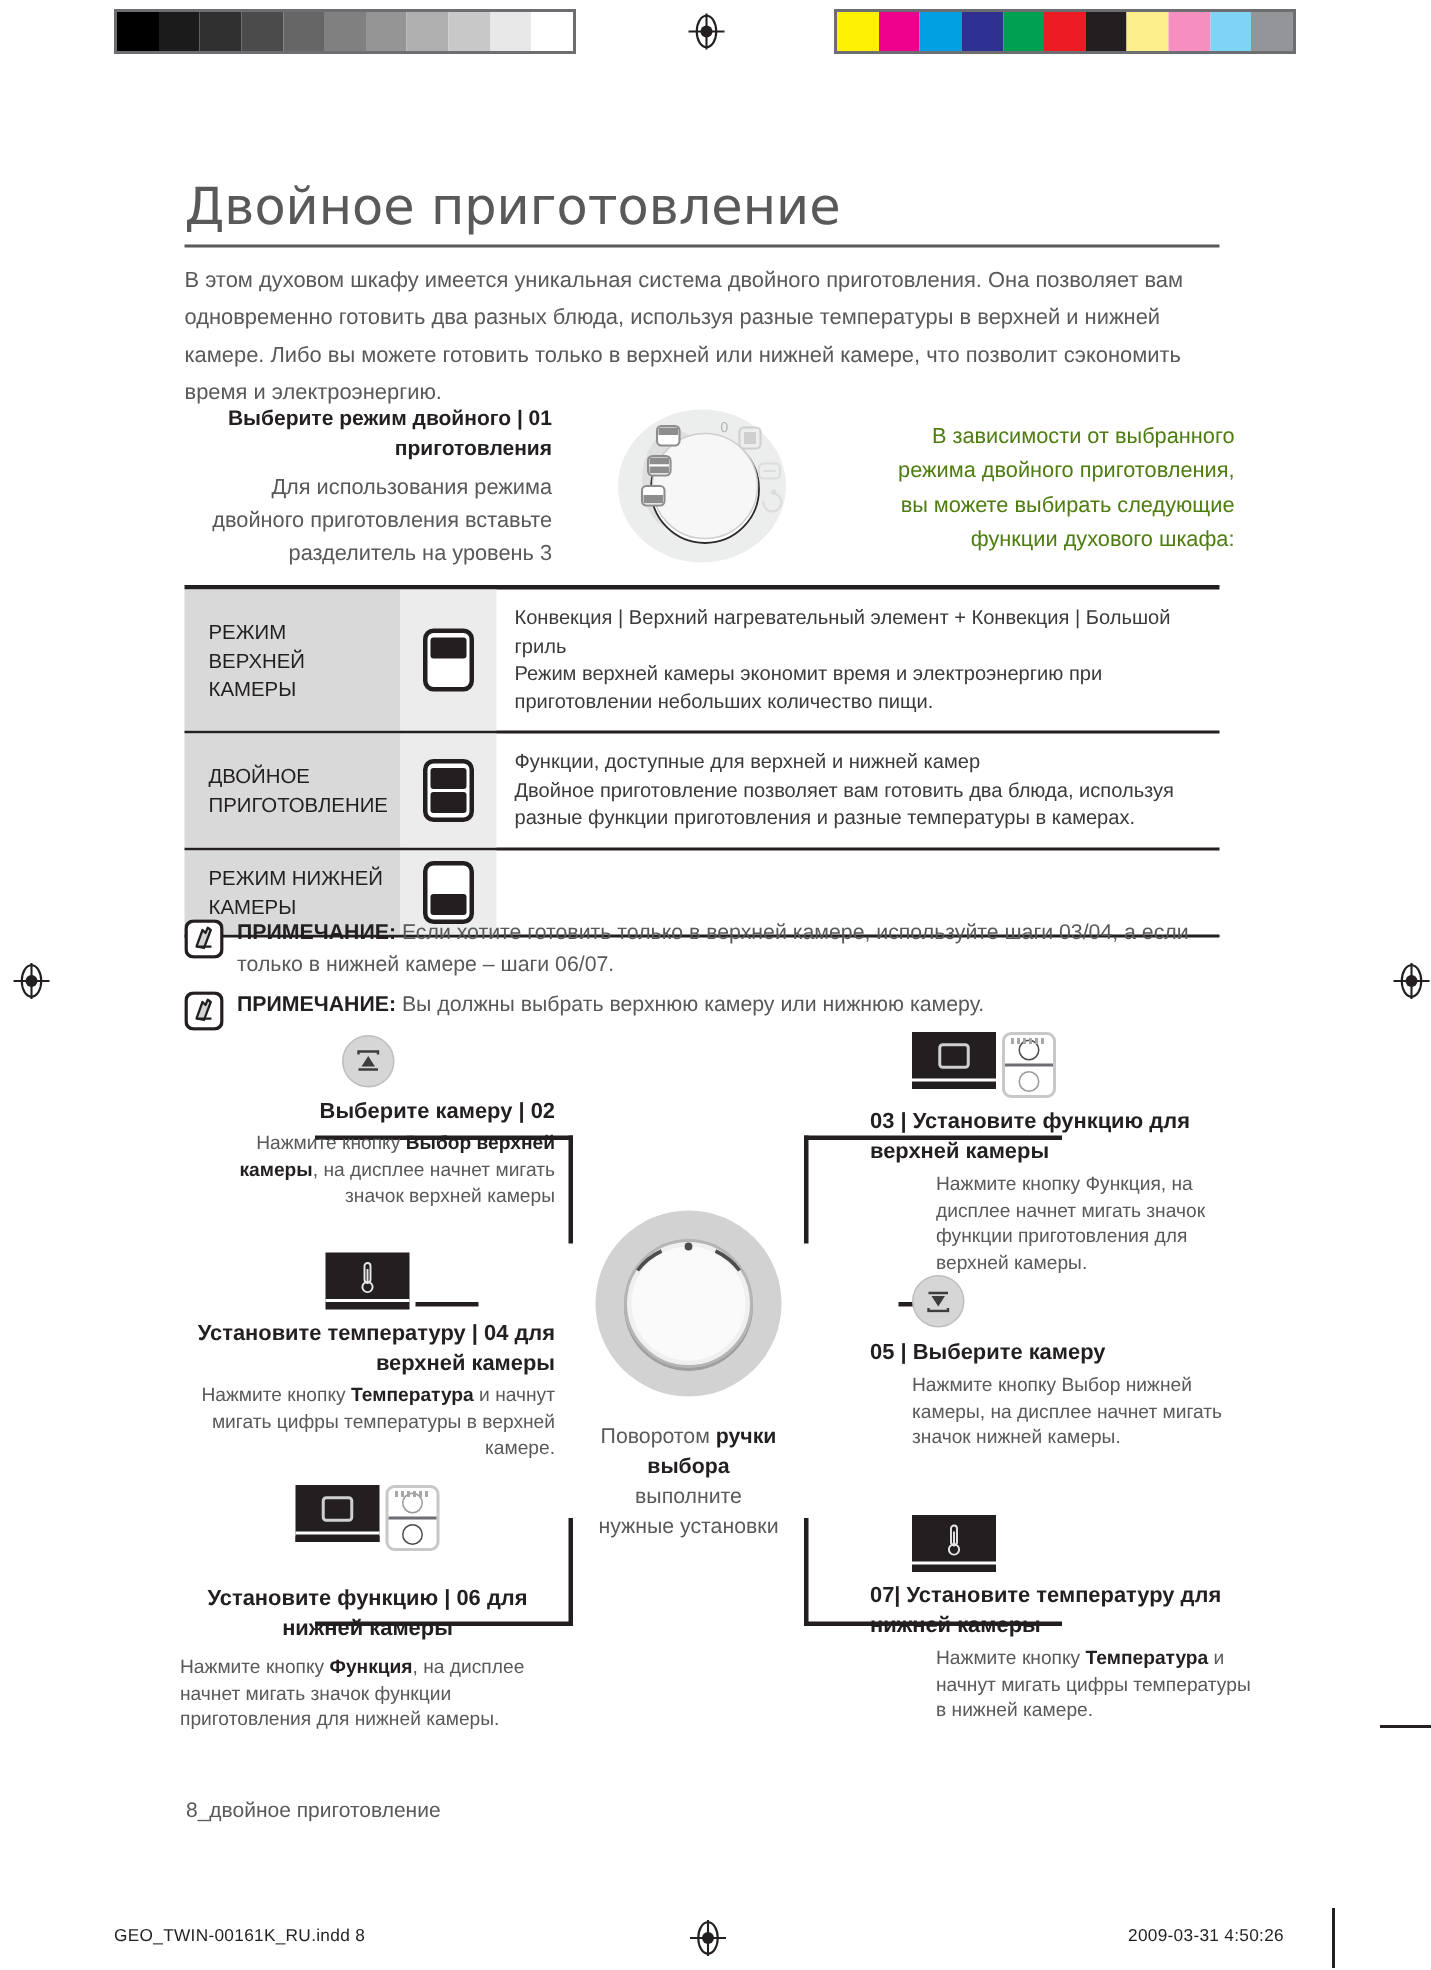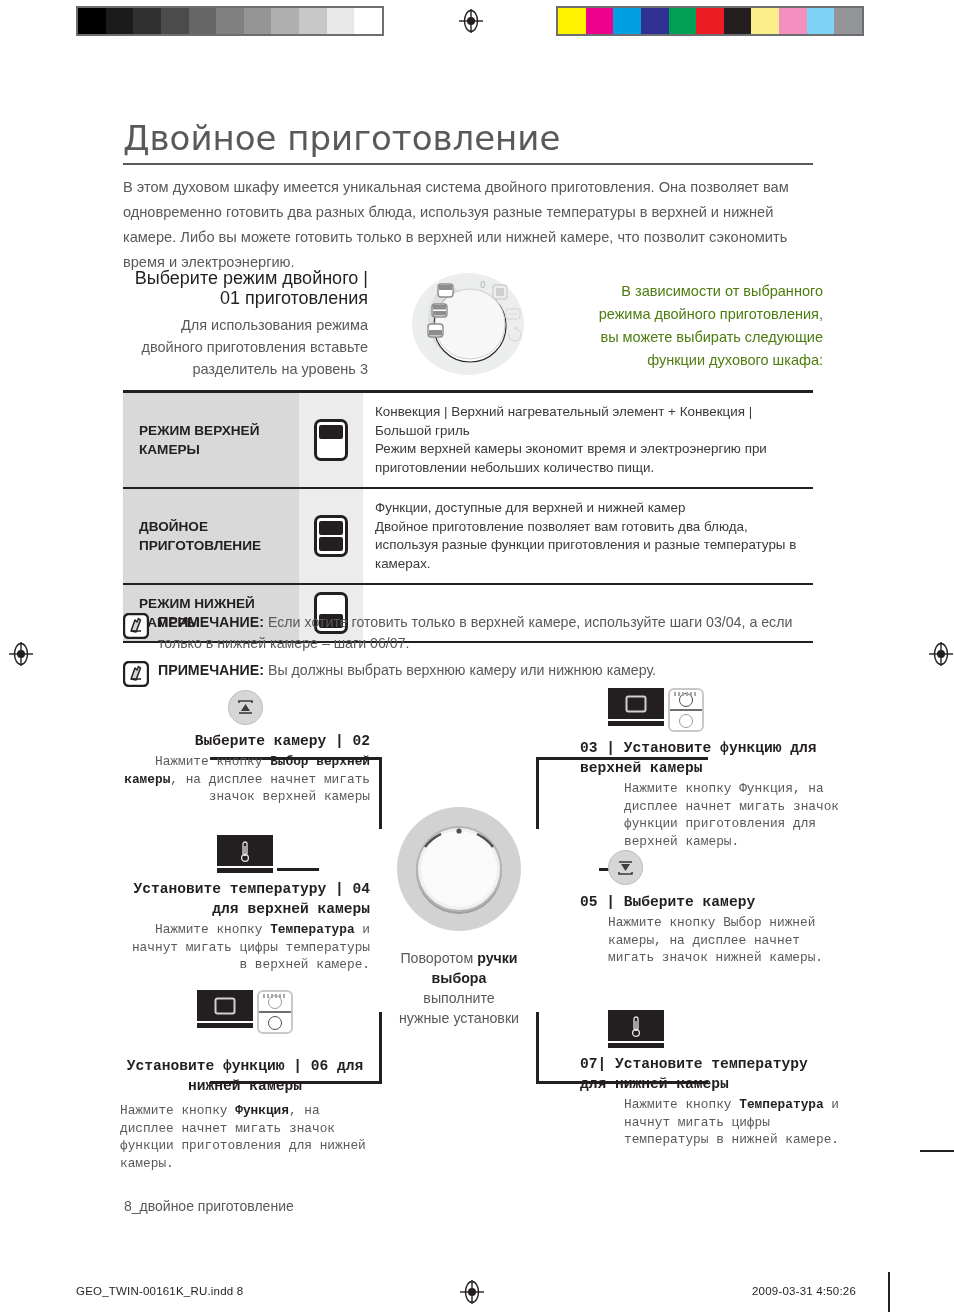--- a/index.html
+++ b/index.html
@@ -35,51 +35,51 @@
   #title-rule{position:absolute;left:123px;top:163px;width:690px;height:2px;background:#58595b;}
 
   #intro{
     position:absolute;left:123px;top:175px;width:700px;
     font-size:14.6px;line-height:25px;color:#58595b;
   }
 
   
   #band01{position:absolute;left:123px;top:268px;width:690px;height:120px;}
   #band01-left{position:absolute;left:0;top:0;width:245px;text-align:right;}
-  #band01-title{font-size:18px;font-weight:normal;color:#231f20;line-height:20px;}
+  #band01-title{font-size:14px;font-weight:bold;color:#231f20;line-height:20px;}
   #band01-body{font-size:14.5px;color:#58595b;line-height:22px;margin-top:6px;}
   #band01-right{position:absolute;left:460px;top:12px;width:240px;font-size:14.5px;color:#4d7c0f;line-height:23px;text-align:right;}
   #band01-dial{position:absolute;left:285px;top:4px;width:120px;height:105px;}
   #band01-rule{position:absolute;left:123px;top:390px;width:690px;height:3px;background:#231f20;}
 
   
   #mode-table{position:absolute;left:123px;top:393px;width:690px;}
   .trow{display:flex;align-items:stretch;border-bottom:2px solid #231f20;}
-  .tcell-name{width:176px;background:#d9d9d9;display:flex;align-items:center;padding:9px 10px 9px 16px;box-sizing:border-box;
-    font-size:13.6px;font-weight:bold;line-height:19px;color:#231f20;}
+  .tcell-name{width:144px;background:#d9d9d9;display:flex;align-items:center;padding:9px 10px 9px 16px;box-sizing:border-box;
+    font-size:13.6px;font-weight:normal;line-height:19px;color:#231f20;}
   .tcell-icon{width:64px;background:#ececec;display:flex;align-items:center;justify-content:center;}
   .tcell-desc{flex:1;padding:10px 6px 10px 12px;box-sizing:border-box;font-size:13.4px;line-height:18.5px;color:#3a3a3c;}
 
   .oven-ico{width:34px;height:42px;border:3px solid #231f20;border-radius:7px;background:#fff;
      box-sizing:border-box;display:flex;flex-direction:column;padding:2px;}
   .oven-ico i{display:block;flex:1;margin:1px 0;border-radius:2px;}
   .oven-ico i.on{background:#231f20;}
   .oven-ico i.off{background:#ffffff;}
 
   
   #notes{position:absolute;left:123px;top:612px;width:700px;}
   .note{display:flex;align-items:flex-start;margin-bottom:6px;}
   .note-icon{width:26px;height:26px;flex:0 0 26px;margin-right:9px;margin-top:1px;}
   .note-text{font-size:14.2px;line-height:21px;color:#58595b;}
   .note-text b{color:#231f20;font-weight:bold;}
 
   
   #flow{position:absolute;left:120px;top:690px;width:720px;height:490px;}
 
-  .step{position:absolute;font-family:Liberation Mono, monospace;}
+  .step{position:absolute;}
   .step-h{font-size:14.6px;font-weight:bold;color:#231f20;line-height:20px;}
   .step-b{font-size:12.8px;color:#58595b;line-height:17.5px;margin-top:2px;}
   .step-b b{color:#231f20;font-weight:bold;}
   .step.r .step-h,.step.r .step-b{text-align:right;}
 
   
   .ln{position:absolute;background:#231f20;}
 
   
   .rbtn{width:33px;height:33px;border-radius:50%;background:#d6d6d6;border:1px solid #bdbdbd;

